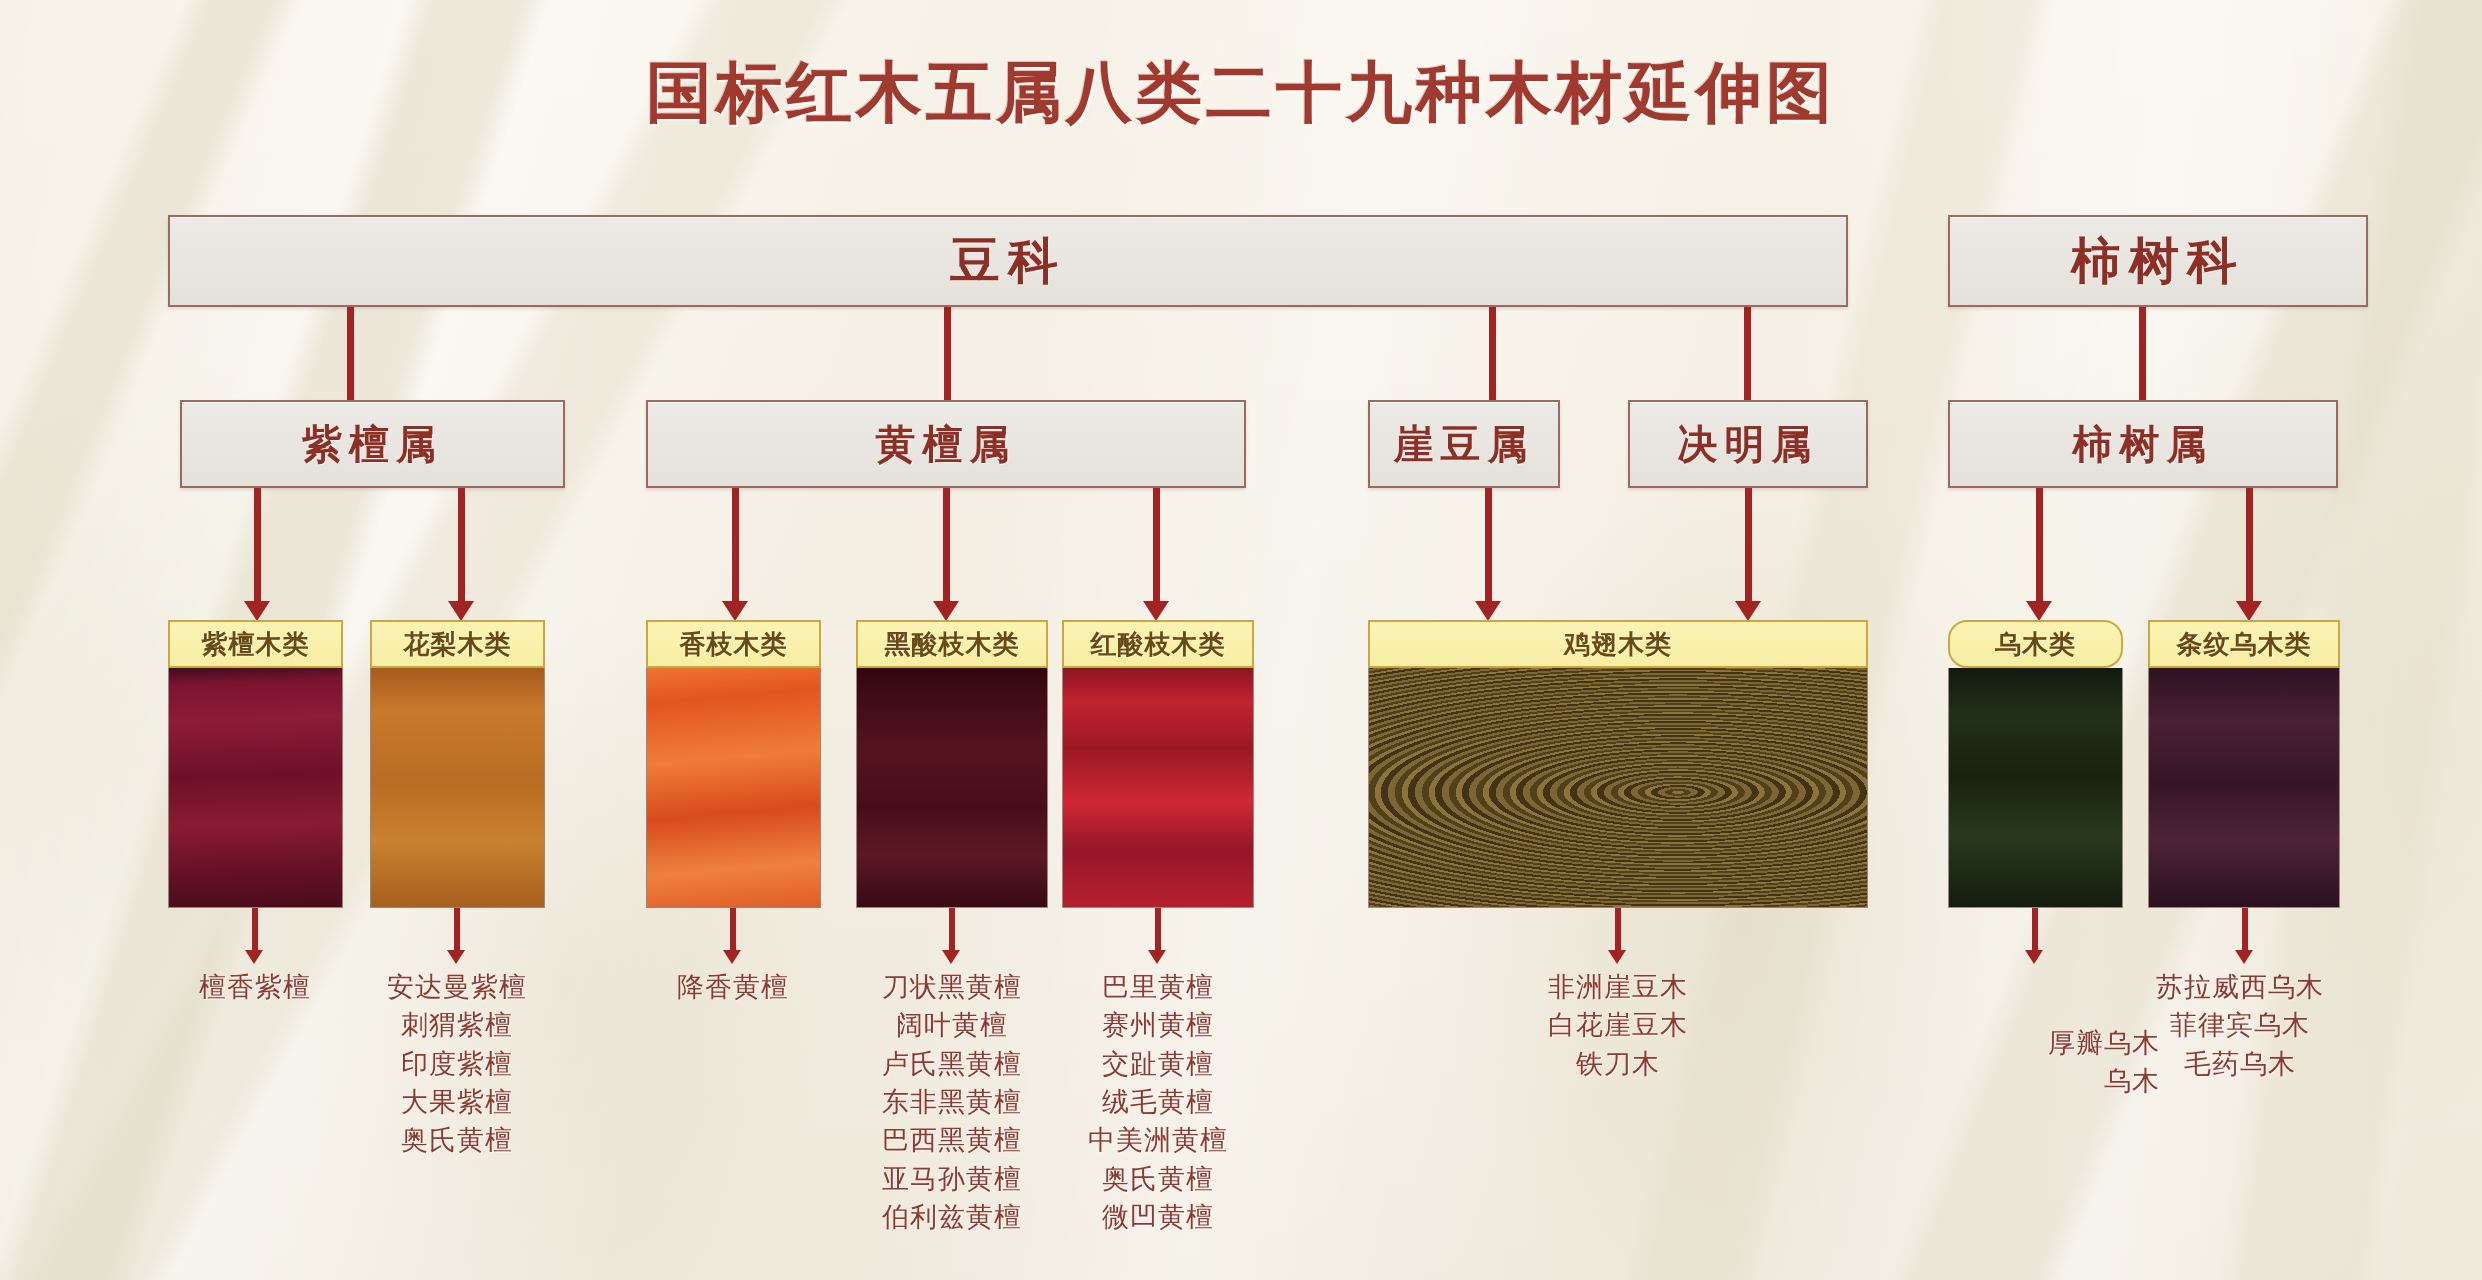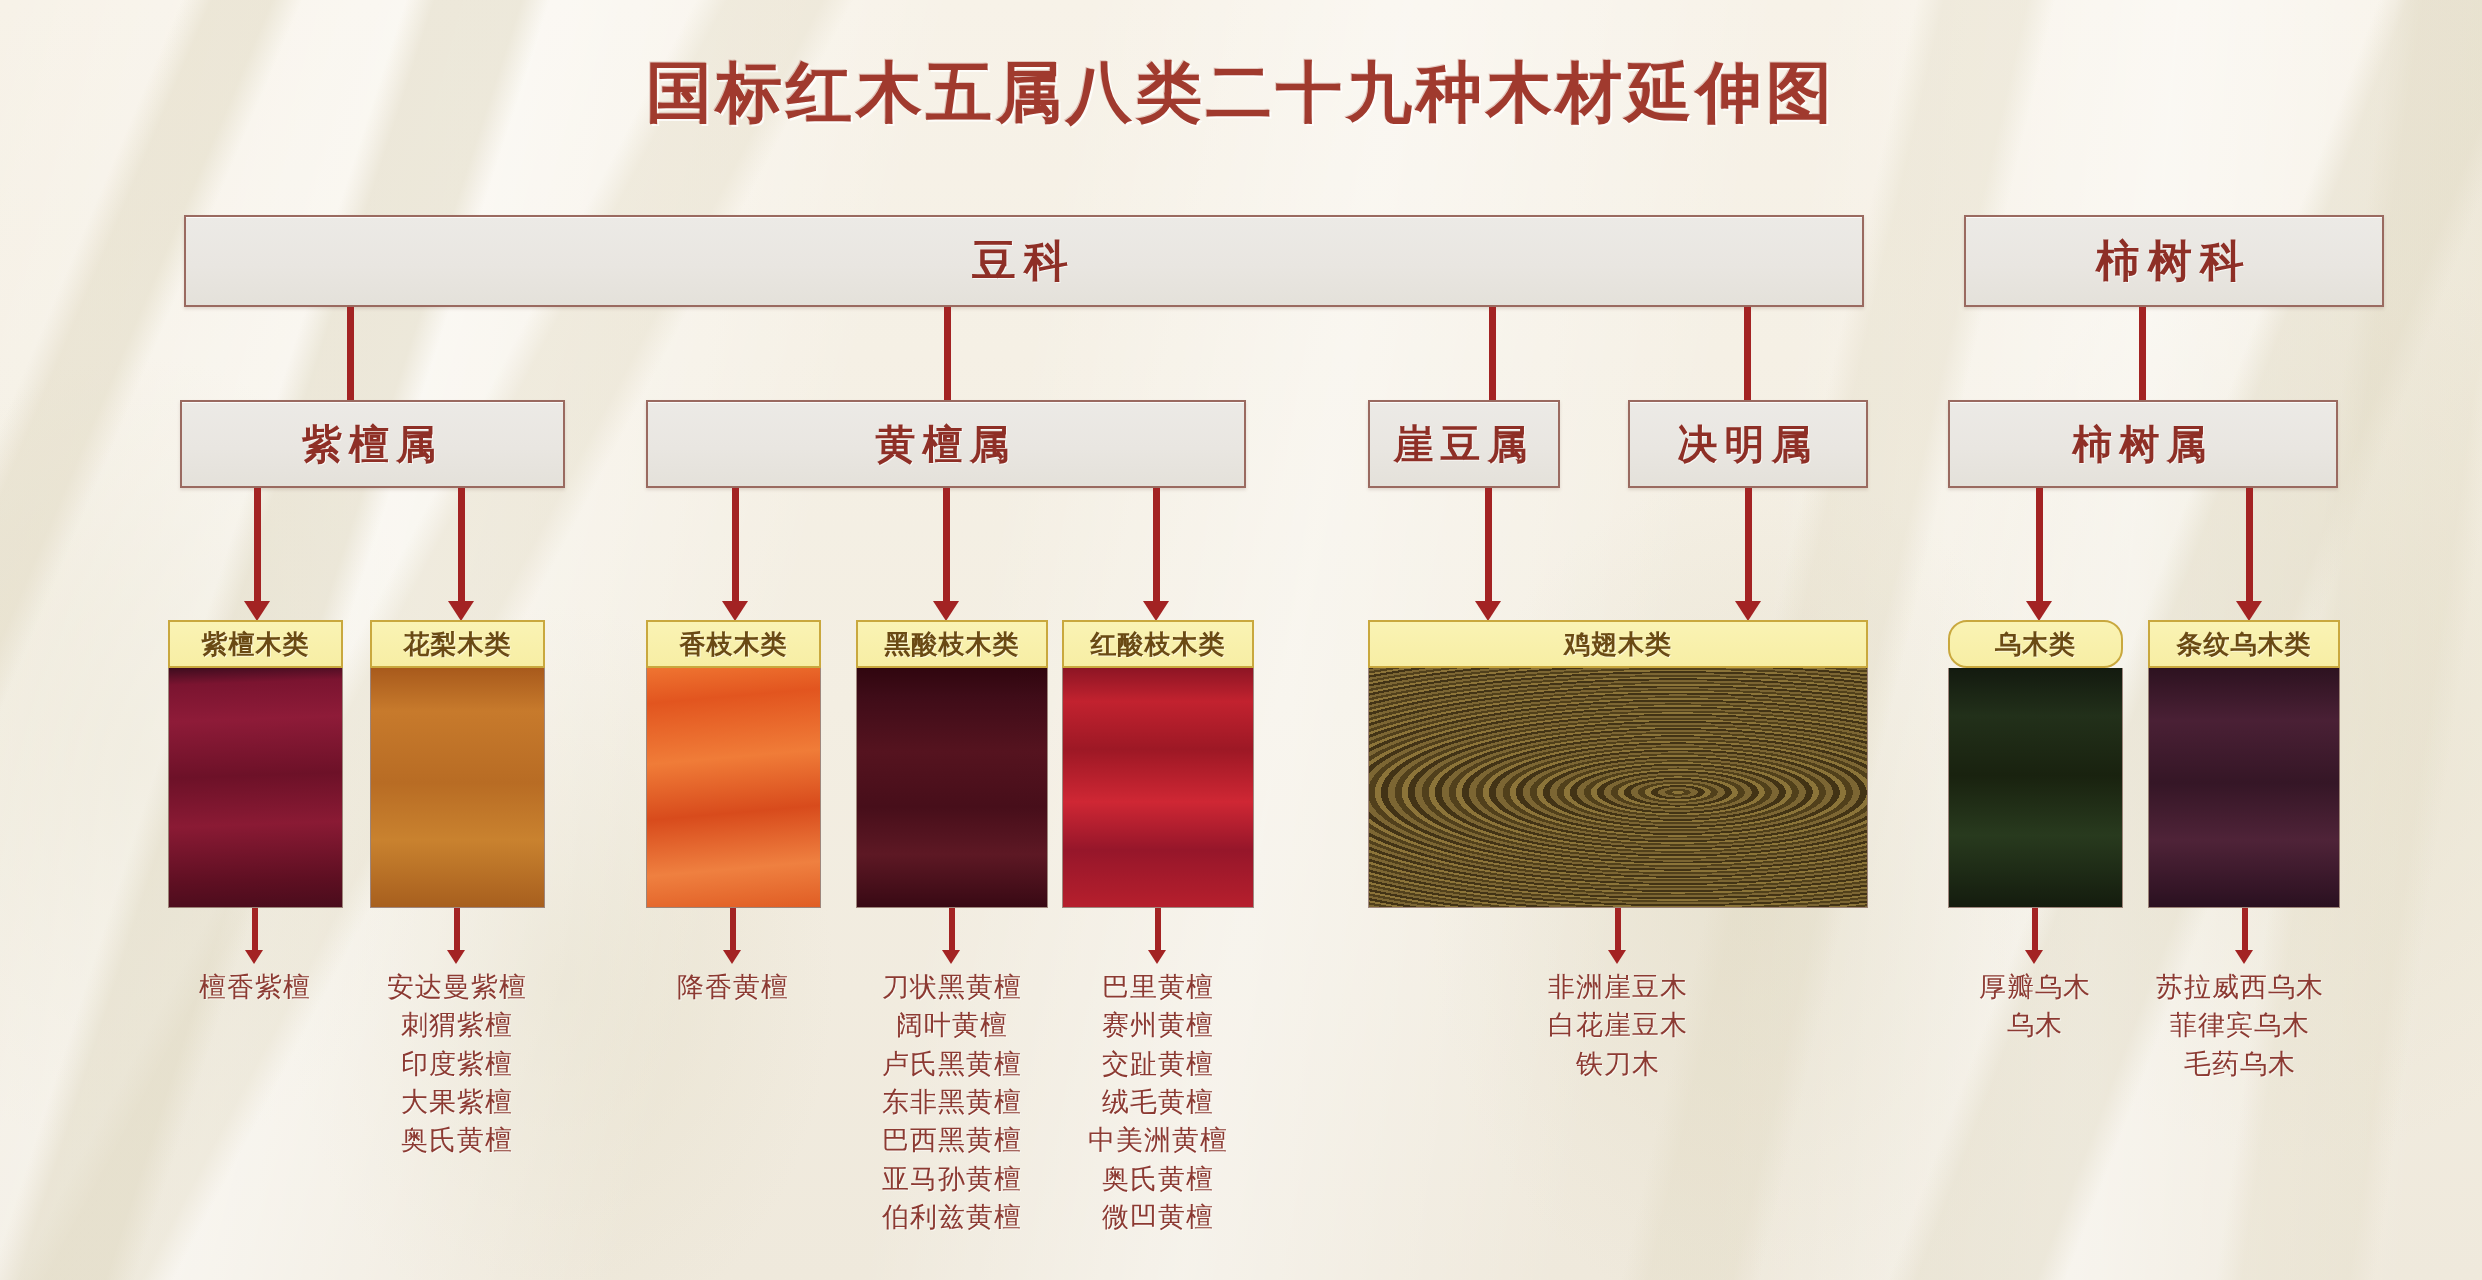--- a/index.html
+++ b/index.html
@@ -65,21 +65,21 @@
     border: 2px solid #9a6a60;
     box-shadow: 0 2px 3px rgba(120,90,80,0.18), inset 0 1px 0 rgba(255,255,255,0.8);
     display: flex;
     align-items: center;
     justify-content: center;
     color: #8e2f26;
     font-weight: bold;
     text-shadow: 1px 1px 0 rgba(255,255,255,0.65);
     white-space: nowrap;
   }
-  .gbox.family { font-size: 44px; letter-spacing: 8px; margin-left: 16px; }
+  .gbox.family { font-size: 50px; letter-spacing: 8px; }
   .gbox.genus  { font-size: 40px; letter-spacing: 7px; }
 
   
   .ybox {
     position: absolute;
     background: linear-gradient(180deg, #faf3b4 0%, #f7eea4 100%);
     border: 2px solid #c9a83e;
     display: flex;
     align-items: center;
     justify-content: center;
@@ -355,21 +355,21 @@
     <div>奥氏黄檀</div>
     <div>微凹黄檀</div>
   </div>
 
   <div class="species" style="left:1493px; top:968px; width:250px;">
     <div>非洲崖豆木</div>
     <div>白花崖豆木</div>
     <div>铁刀木</div>
   </div>
 
-  <div class="species" style="left:1910px; top:968px; width:250px;">
+  <div class="species" style="left:1910px; top:1024px; width:250px;text-align:right;">
     <div>厚瓣乌木</div>
     <div>乌木</div>
   </div>
 
   <div class="species" style="left:2110px; top:968px; width:260px;">
     <div>苏拉威西乌木</div>
     <div>菲律宾乌木</div>
     <div>毛药乌木</div>
   </div>
 

